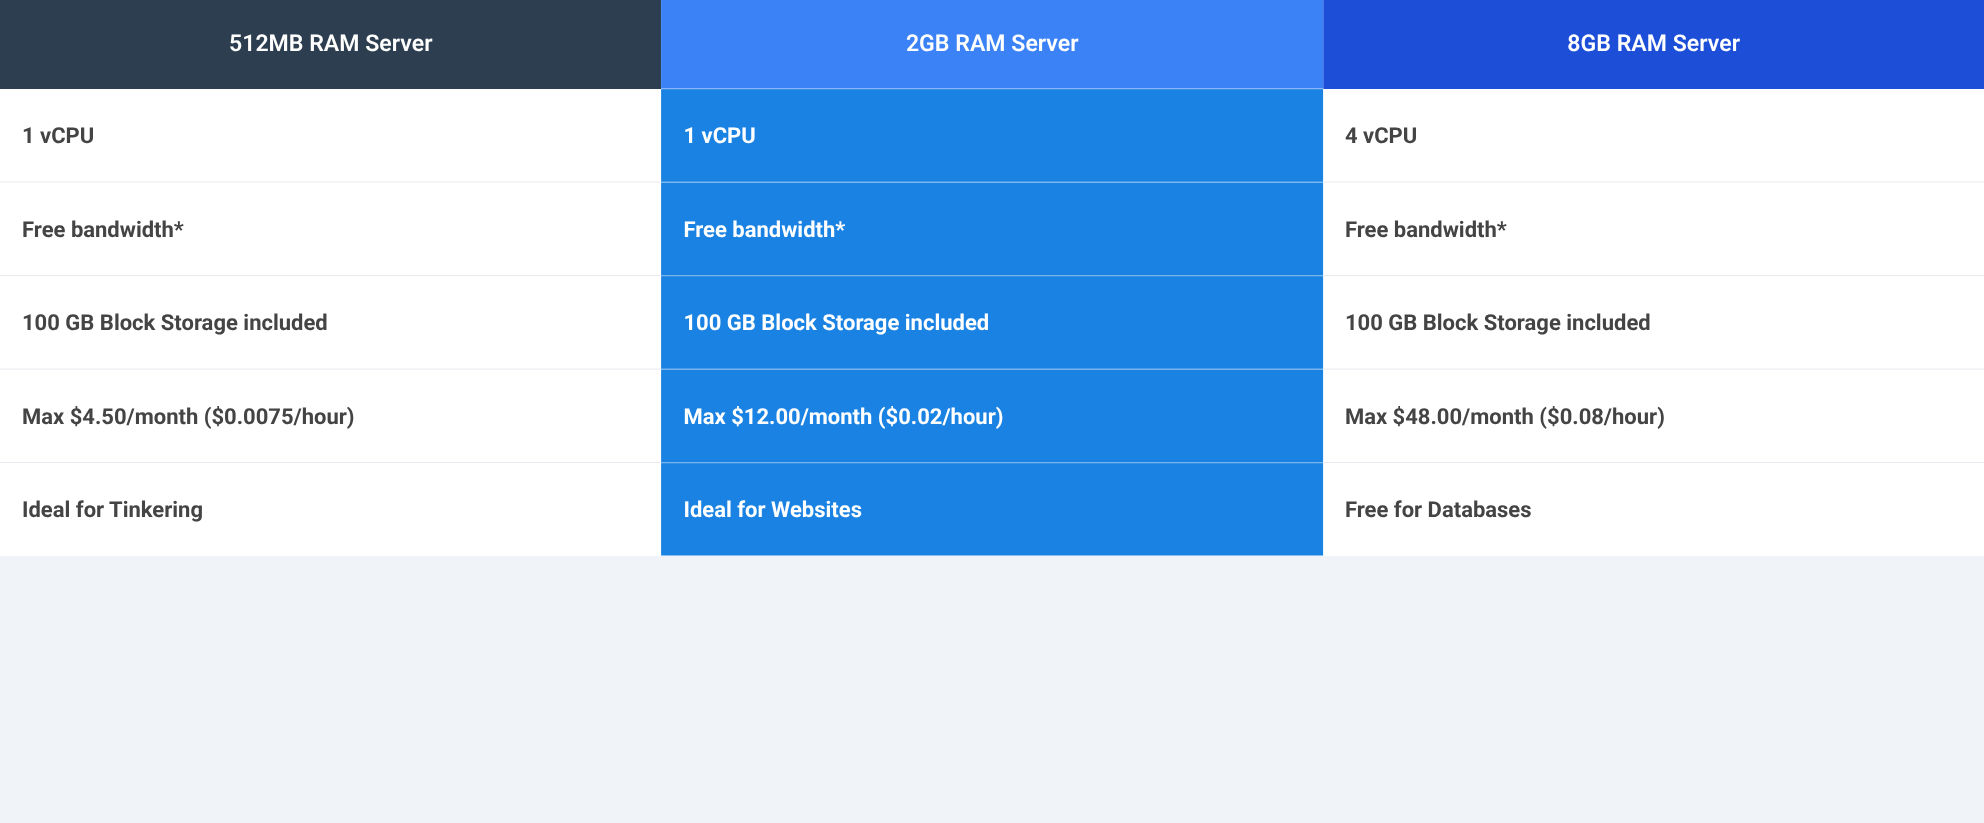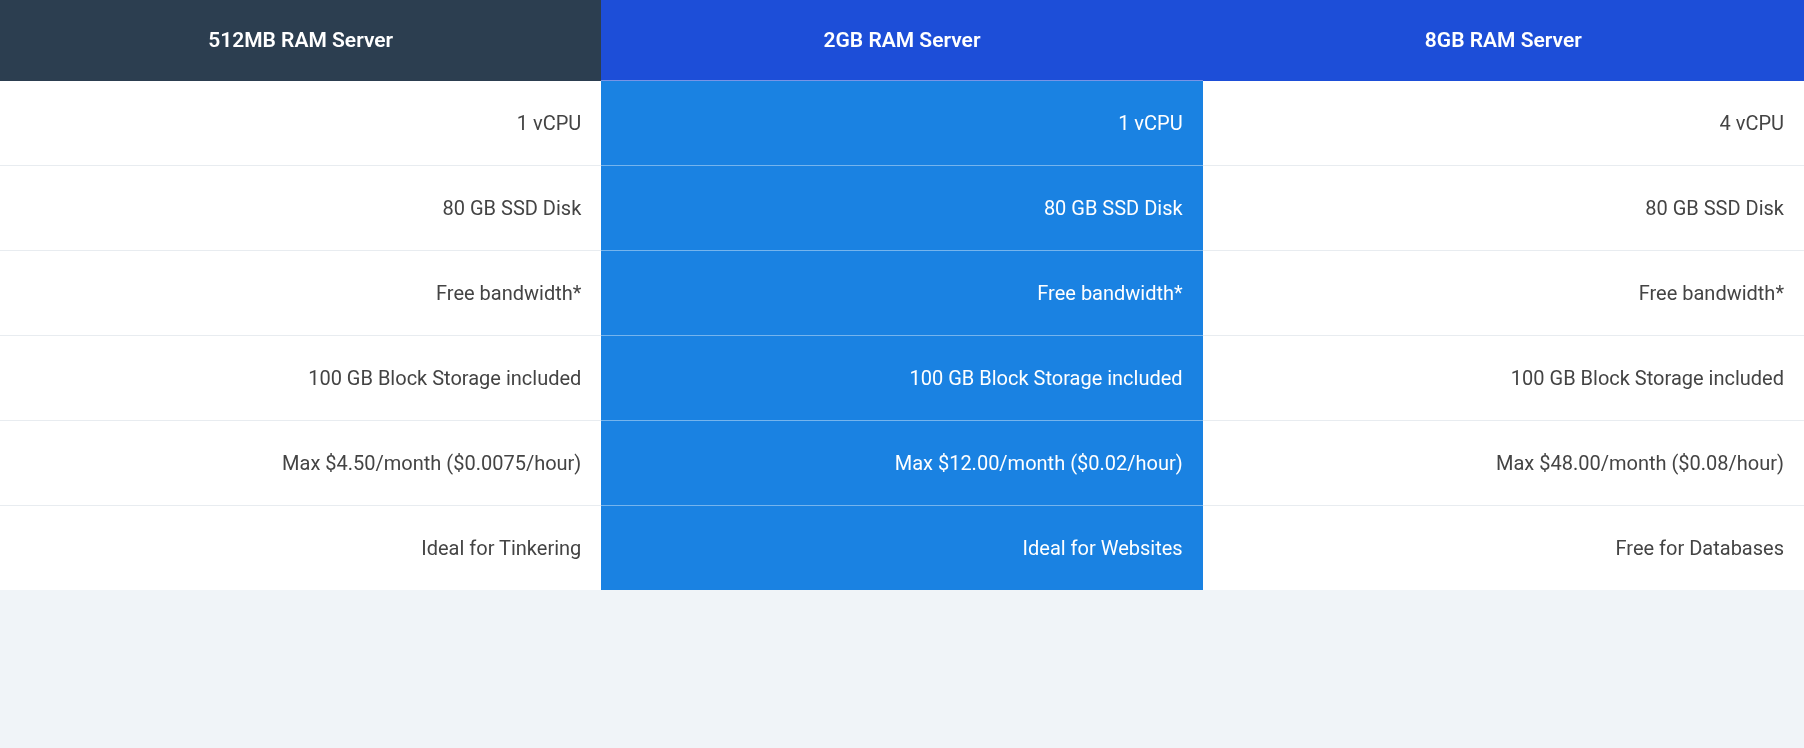--- a/index.html
+++ b/index.html
@@ -40,35 +40,36 @@
       font-weight: 600;
       color: #ffffff;
     }
 
     .col-left-header {
       background-color: #2c3e50;
       width: 33.33%;
     }
 
     .col-center-header {
-      background-color: #1d4ed8;
+      background-color: #3b82f6;
       width: 33.33%;
     }
 
     .col-right-header {
       background-color: #1d4ed8;
       width: 33.33%;
     }
 
     .comparison-table tbody tr td {
       padding: 30px 20px;
-      text-align: right;
+      text-align: left;
       font-size: 20px;
       color: #444;
       border-bottom: 1px solid #e8ecf0;
+      font-weight: bold;
     }
 
     .comparison-table tbody tr td.col-center {
       background-color: #1a82e2;
       color: #ffffff;
       border-bottom: 1px solid rgba(255,255,255,0.4);
       border-top: 1px solid rgba(255,255,255,0.4);
     }
 
     .comparison-table tbody tr td.col-side {
@@ -113,25 +114,20 @@
         <th class="col-right-header">8GB RAM Server</th>
       </tr>
     </thead>
     <tbody>
       <tr>
         <td class="col-side">1 vCPU</td>
         <td class="col-center">1 vCPU</td>
         <td class="col-side">4 vCPU</td>
       </tr>
       <tr>
-        <td class="col-side">80 GB SSD Disk</td>
-        <td class="col-center">80 GB SSD Disk</td>
-        <td class="col-side">80 GB SSD Disk</td>
-      </tr>
-      <tr>
         <td class="col-side">Free bandwidth*</td>
         <td class="col-center">Free bandwidth*</td>
         <td class="col-side">Free bandwidth*</td>
       </tr>
       <tr>
         <td class="col-side">100 GB Block Storage included</td>
         <td class="col-center">100 GB Block Storage included</td>
         <td class="col-side">100 GB Block Storage included</td>
       </tr>
       <tr>

